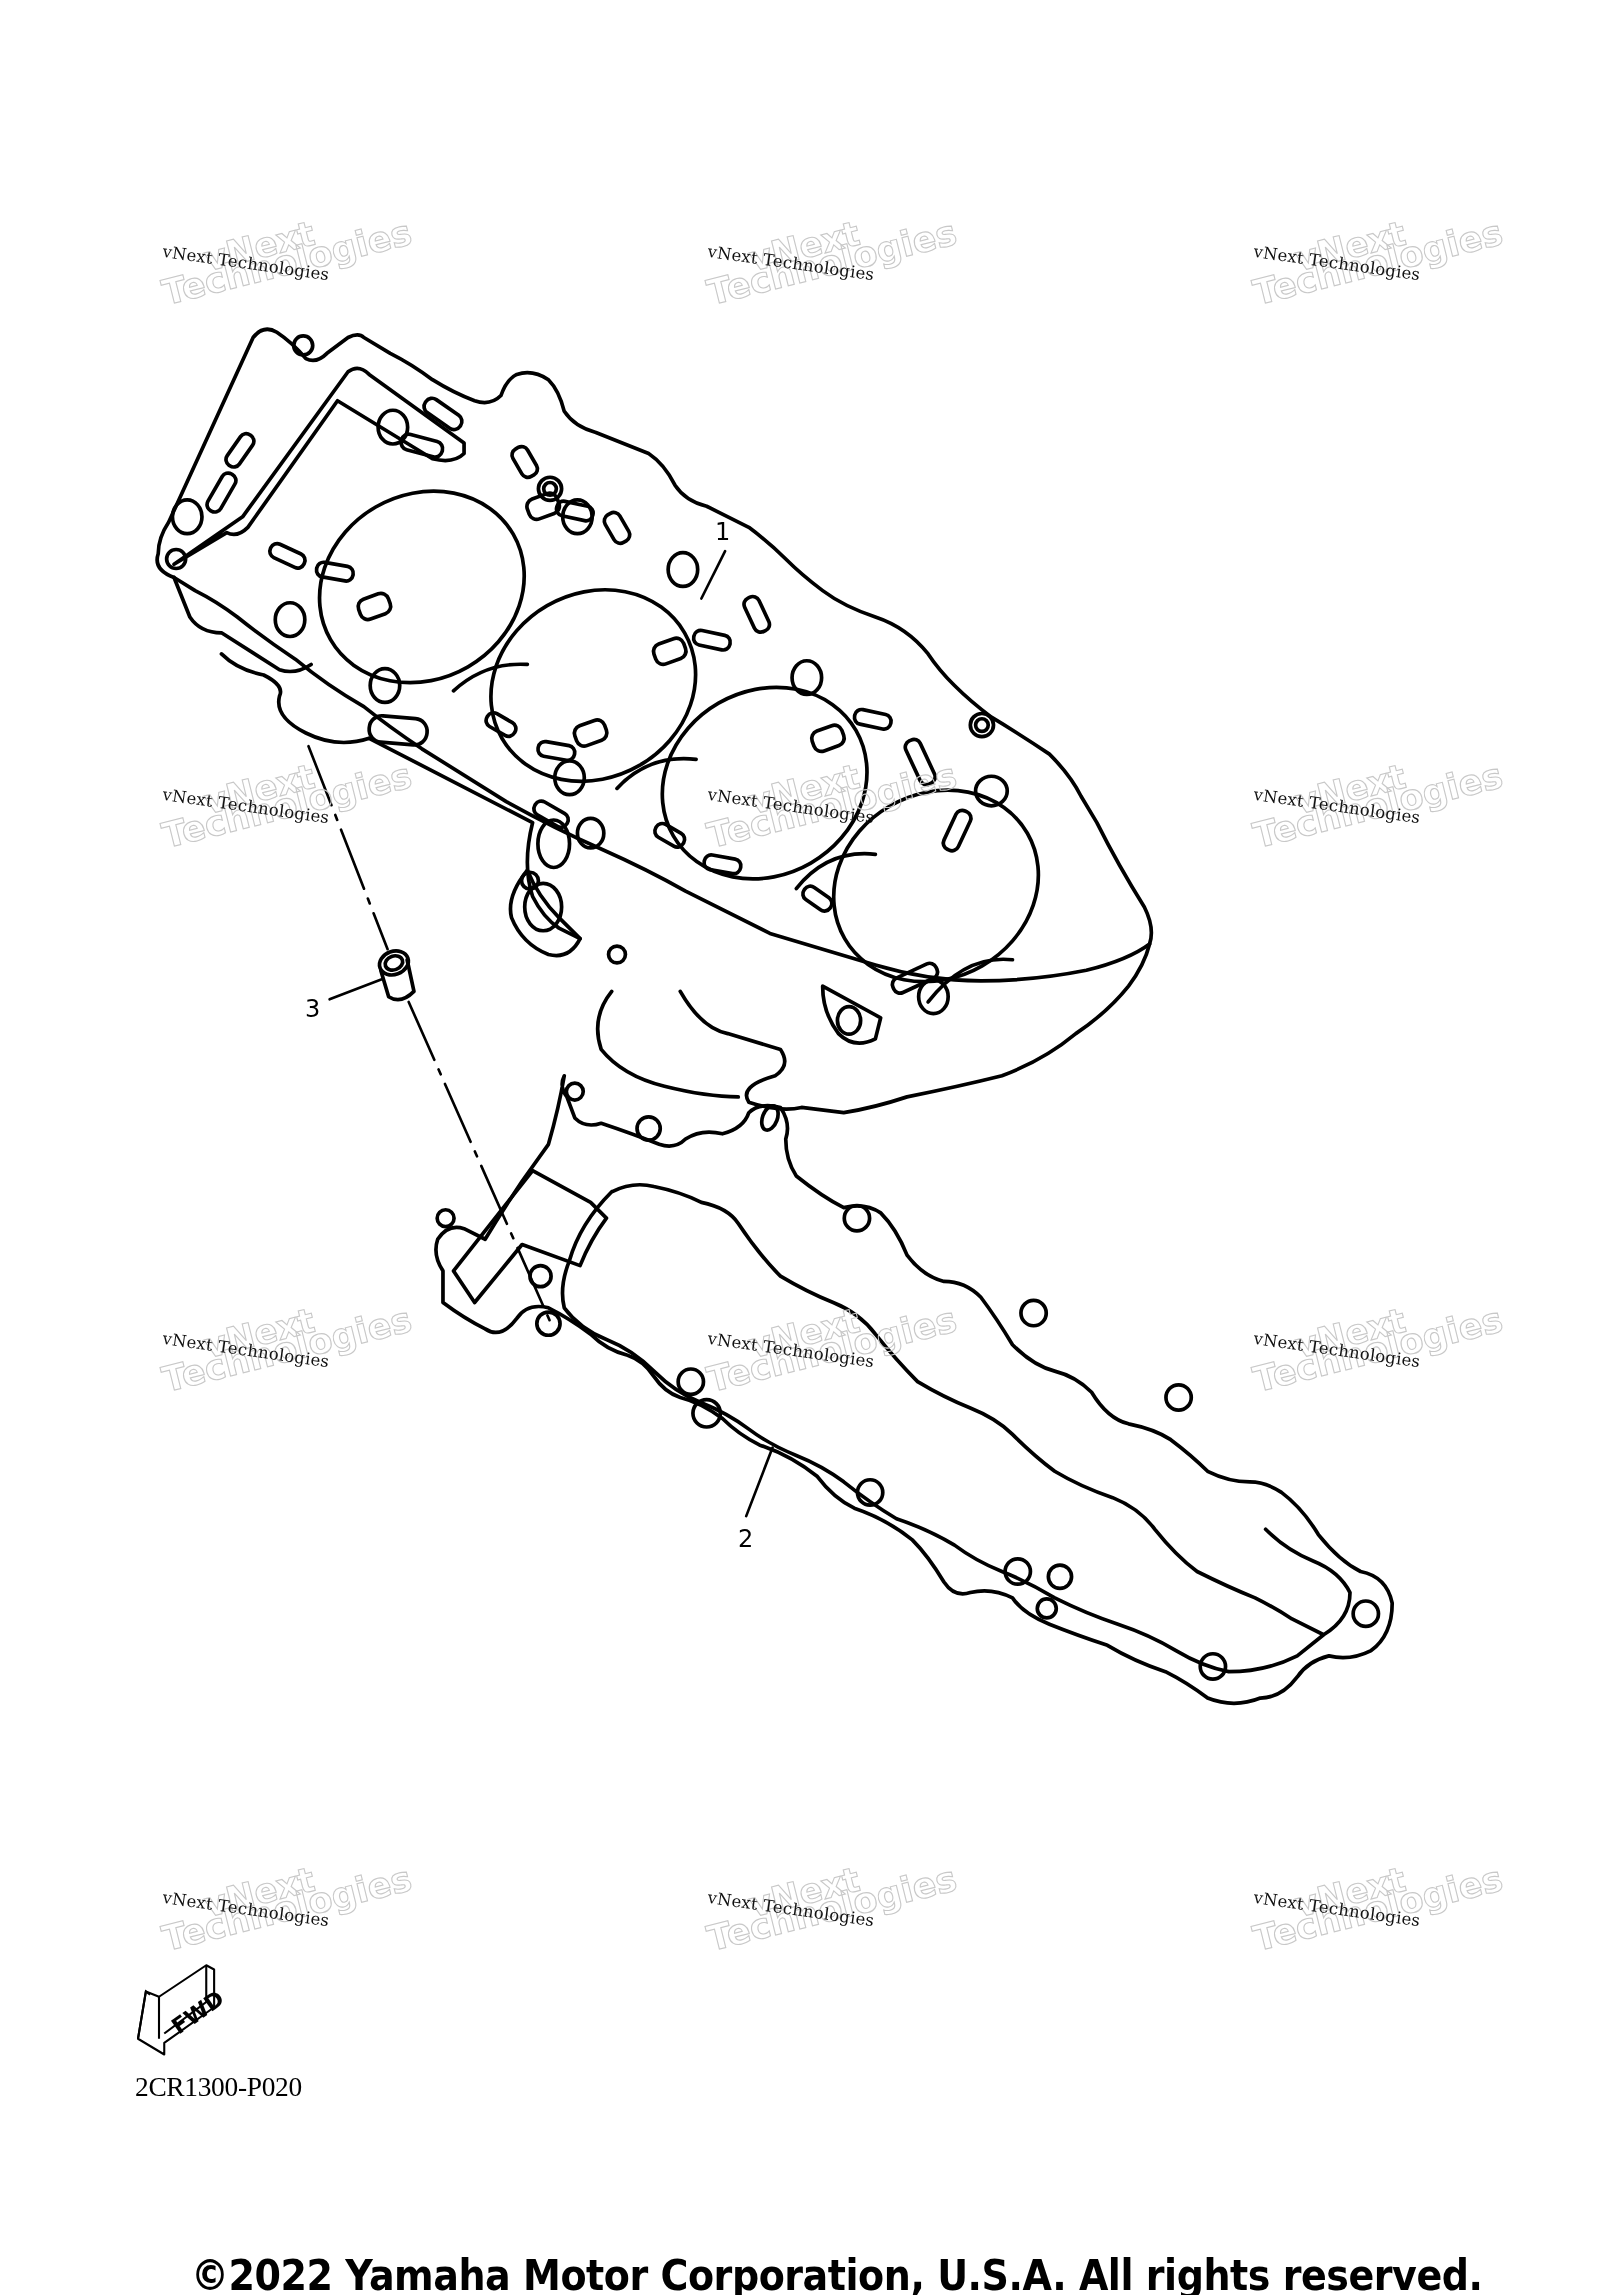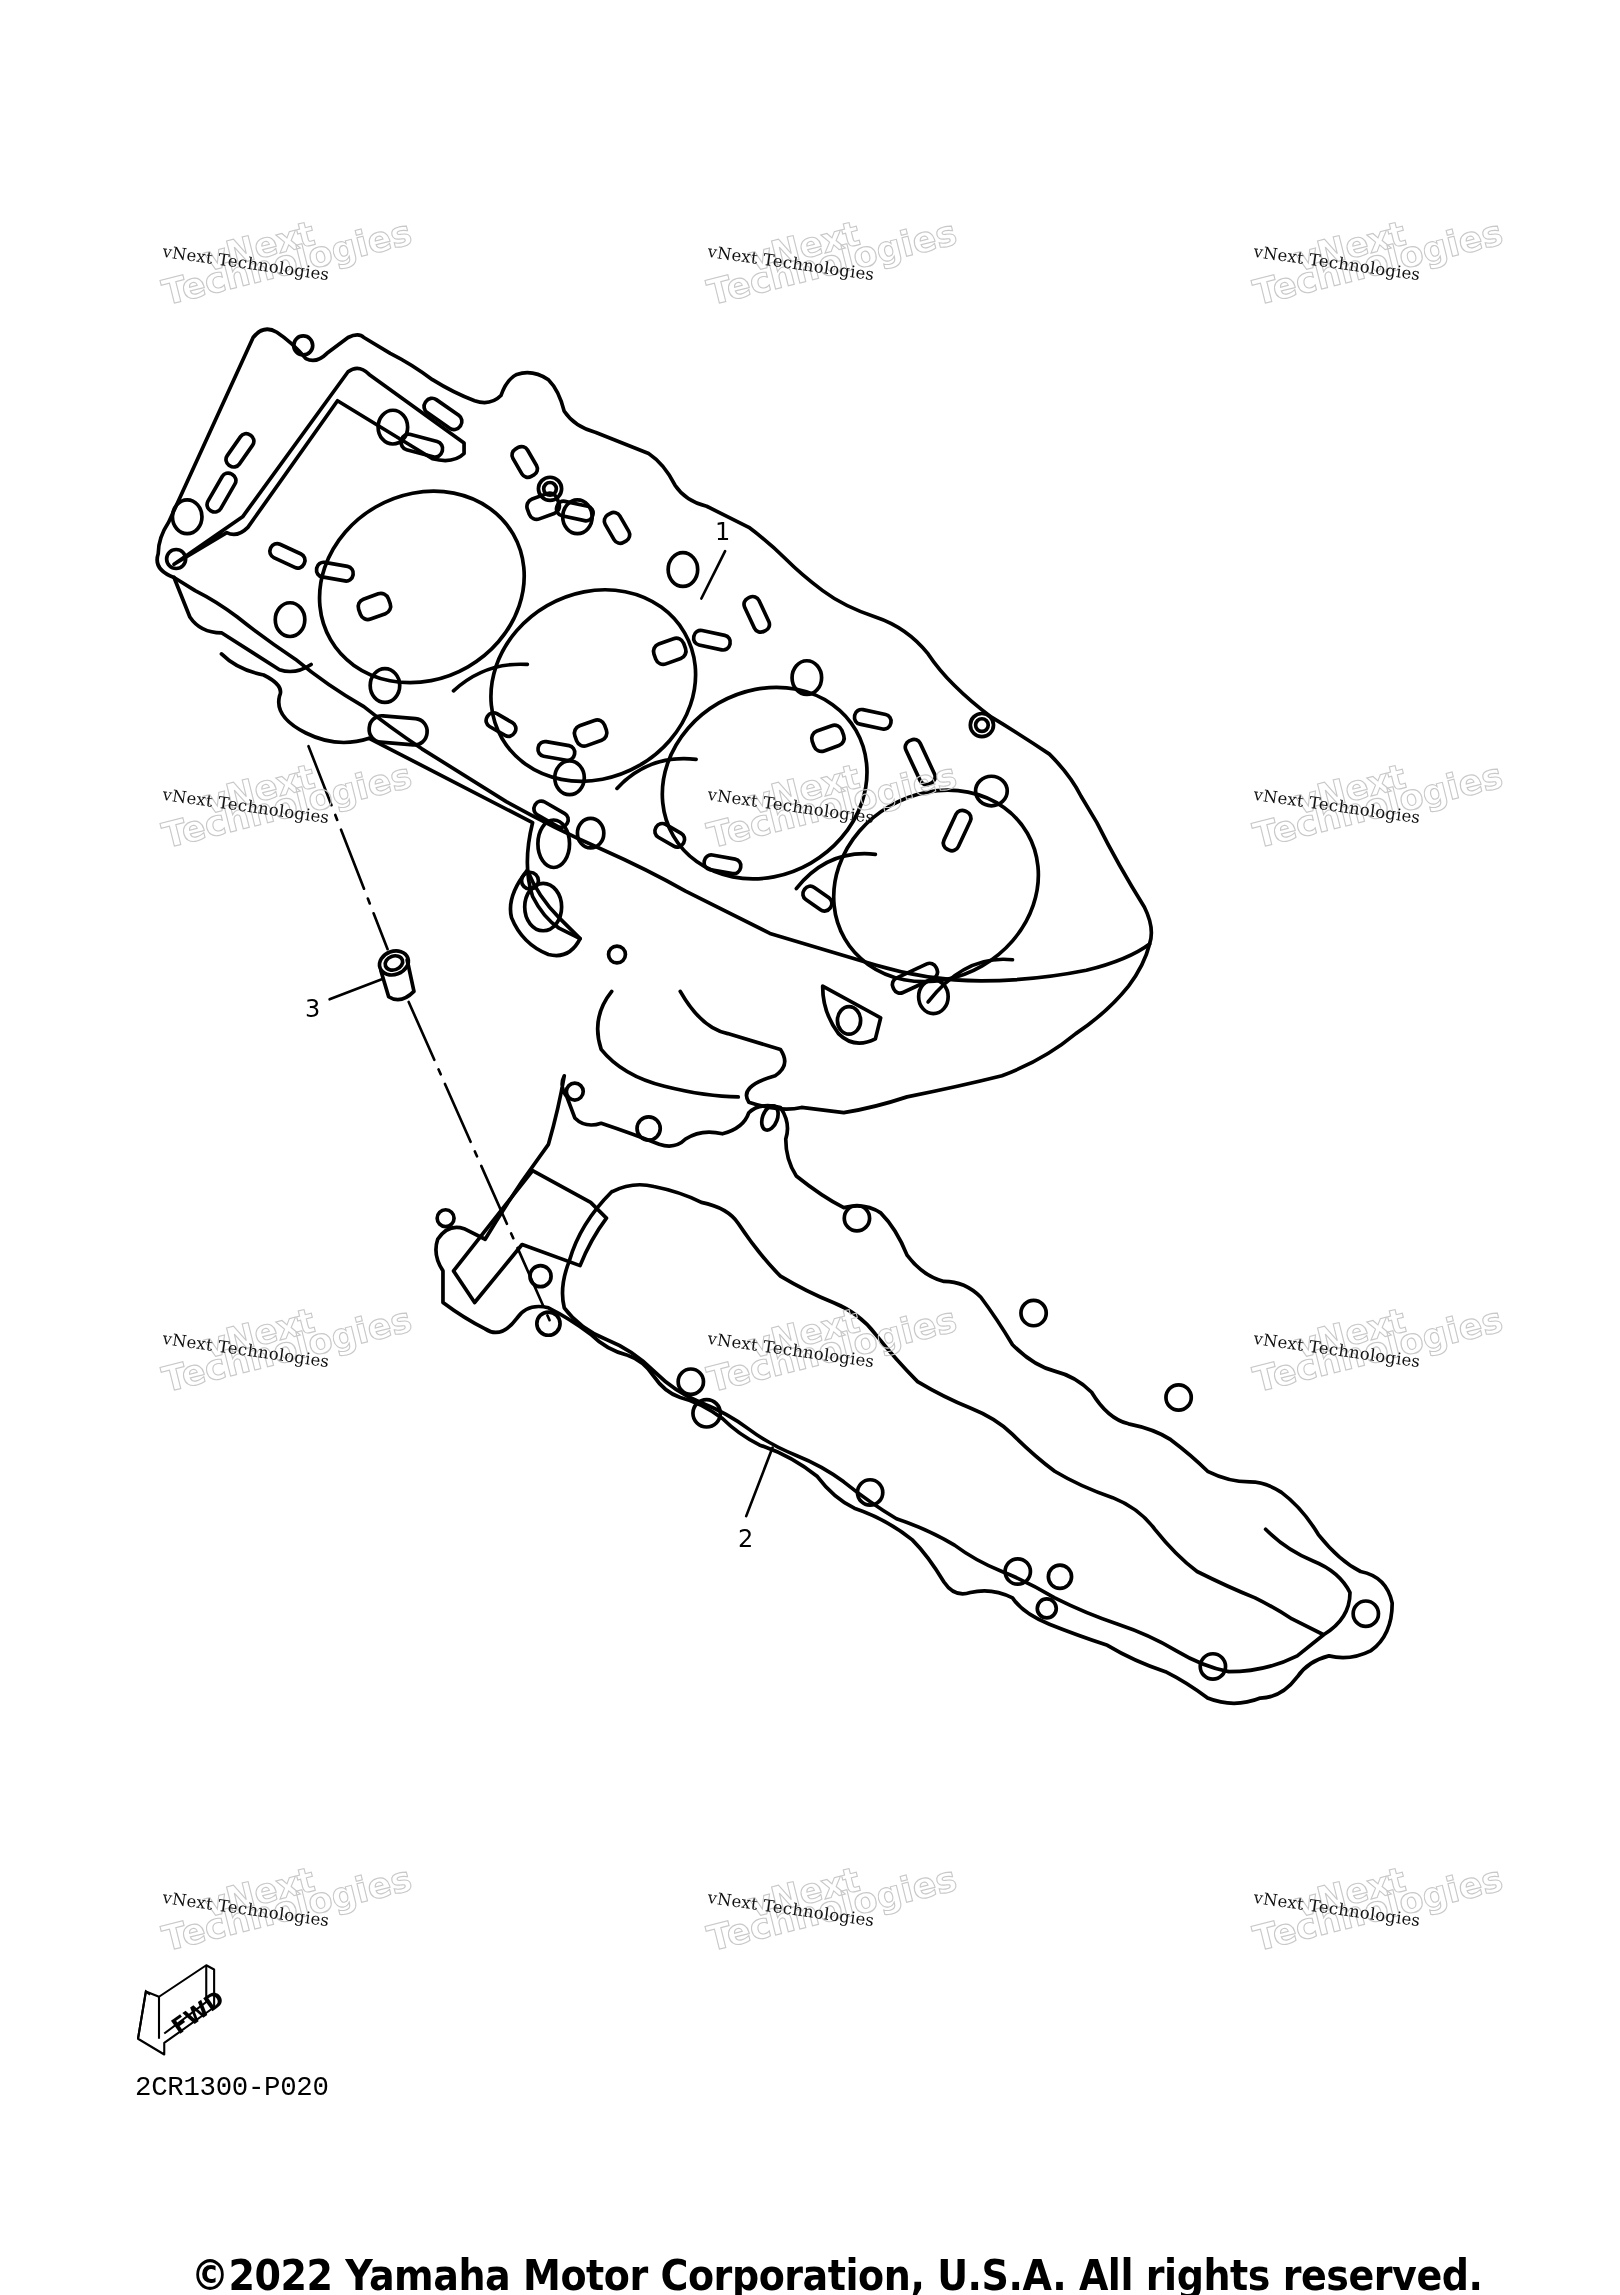--- a/index.html
+++ b/index.html
@@ -8,21 +8,21 @@
     .stroke { fill:none; stroke:#000; stroke-width:7; stroke-linejoin:round; stroke-linecap:round; }
     .thin { fill:none; stroke:#000; stroke-width:5; stroke-linecap:round; }
     .callout { position:absolute; font-family:"DejaVu Sans", sans-serif; font-size:24px; color:#000; line-height:1; }
     .wm { position:absolute; width:232px; height:105px; pointer-events:none; }
     .wm-small { position:absolute; left:0; top:31px; transform:rotate(8deg); transform-origin:left top;
                 font-family:"DejaVu Serif", serif; font-size:16.4px; color:#111; white-space:nowrap; letter-spacing:0.3px; }
     .wm-big { position:absolute; transform:rotate(-14deg); transform-origin:left top; font-family:"DejaVu Sans", sans-serif;
               font-weight:bold; color:transparent; -webkit-text-stroke:1.1px #c8c8c8; white-space:nowrap; line-height:1; }
     .wm-big.l1 { left:37px; top:32px; font-size:34px; }
     .wm-big.l2 { left:-5.3px; top:66px; font-size:35px; }
-    #part-number { position:absolute; left:135px; top:2072px; font-family:Liberation Mono, monospace; font-size:27.4px; color:#000; letter-spacing:-0.3px; }
+    #part-number { position:absolute; left:135px; top:2072px; font-family:Liberation Serif, serif; font-size:27.4px; color:#000; letter-spacing:-0.3px; }
     #copyright { position:absolute; left:191px; top:2251px; font-family:"DejaVu Sans", sans-serif; font-weight:bold; font-size:42px; color:#000; white-space:nowrap; letter-spacing:-0.5px; transform:scaleX(0.905); transform-origin:left top; }
     #fwd { position:absolute; left:135px; top:1960px; width:90px; height:105px; }
   </style>
 </head>
 <body>
 
 <svg id="diagram" viewBox="0 0 3072 4352" xmlns="http://www.w3.org/2000/svg">
 
   <g>
 

